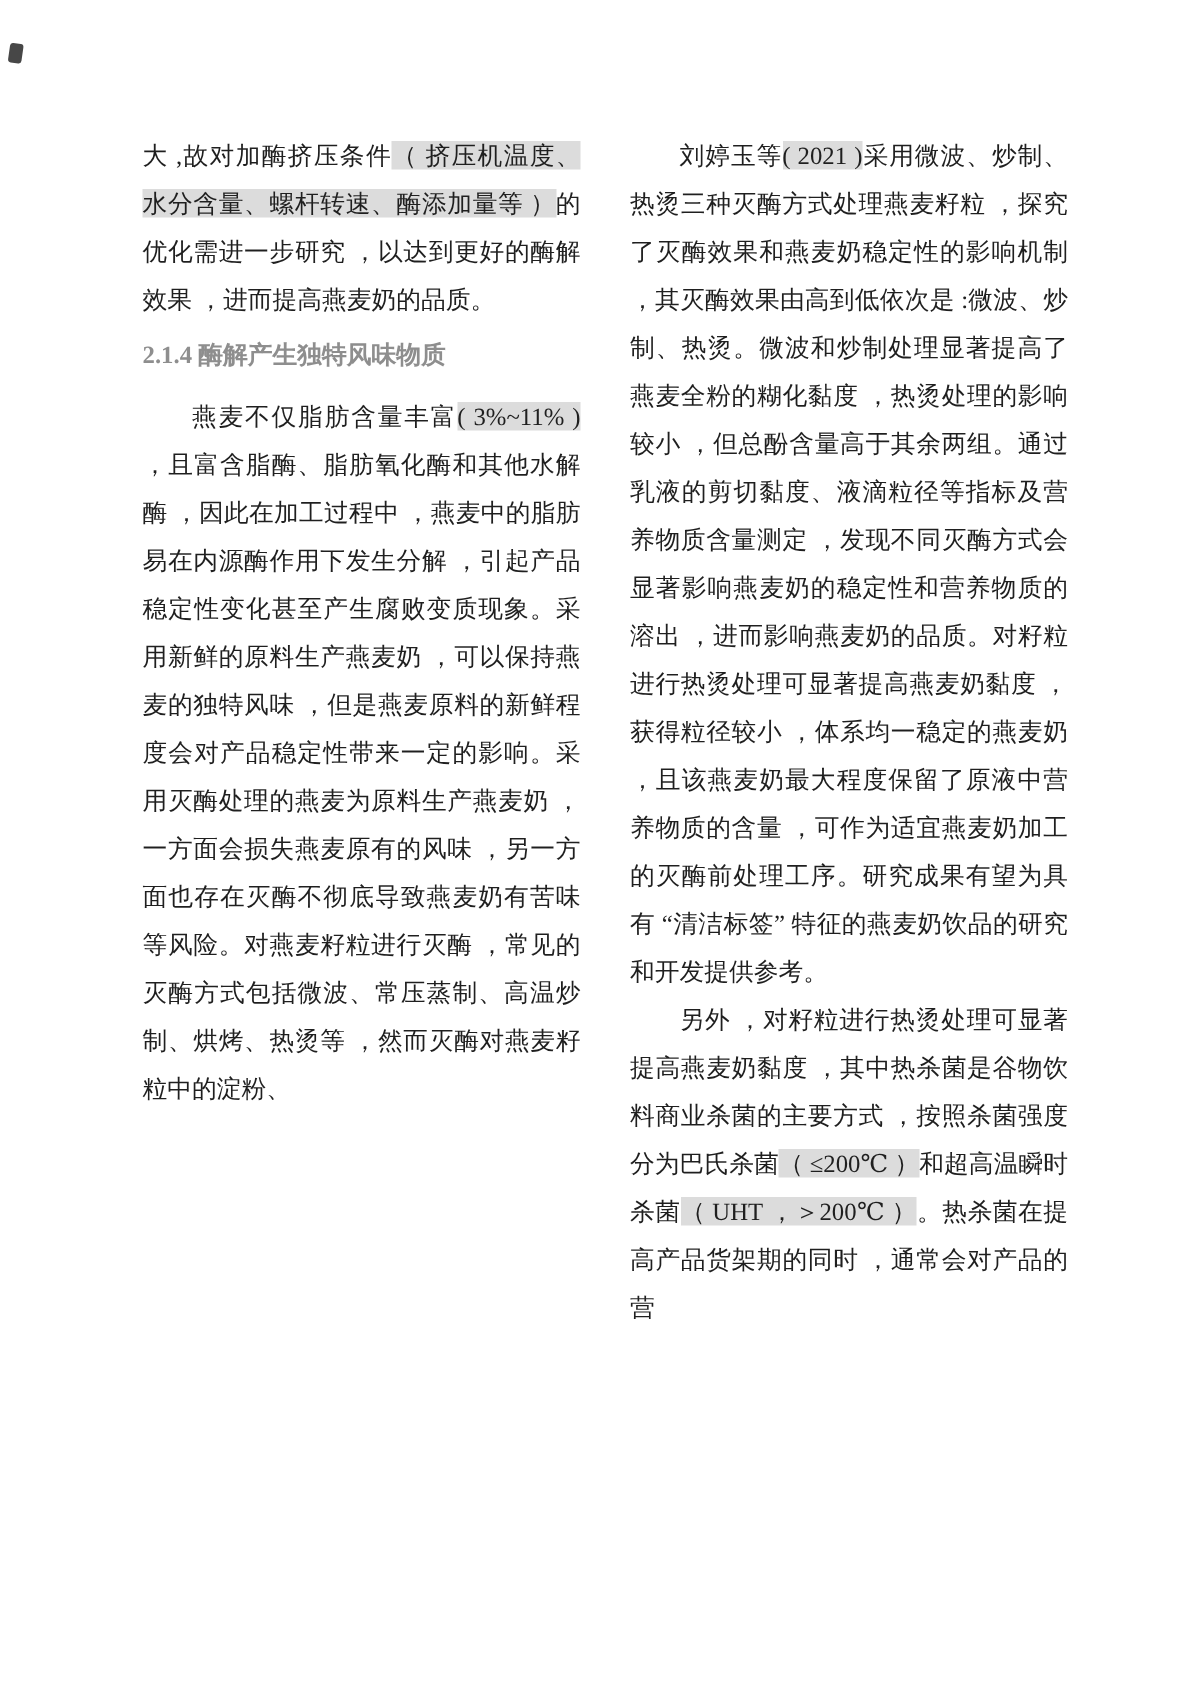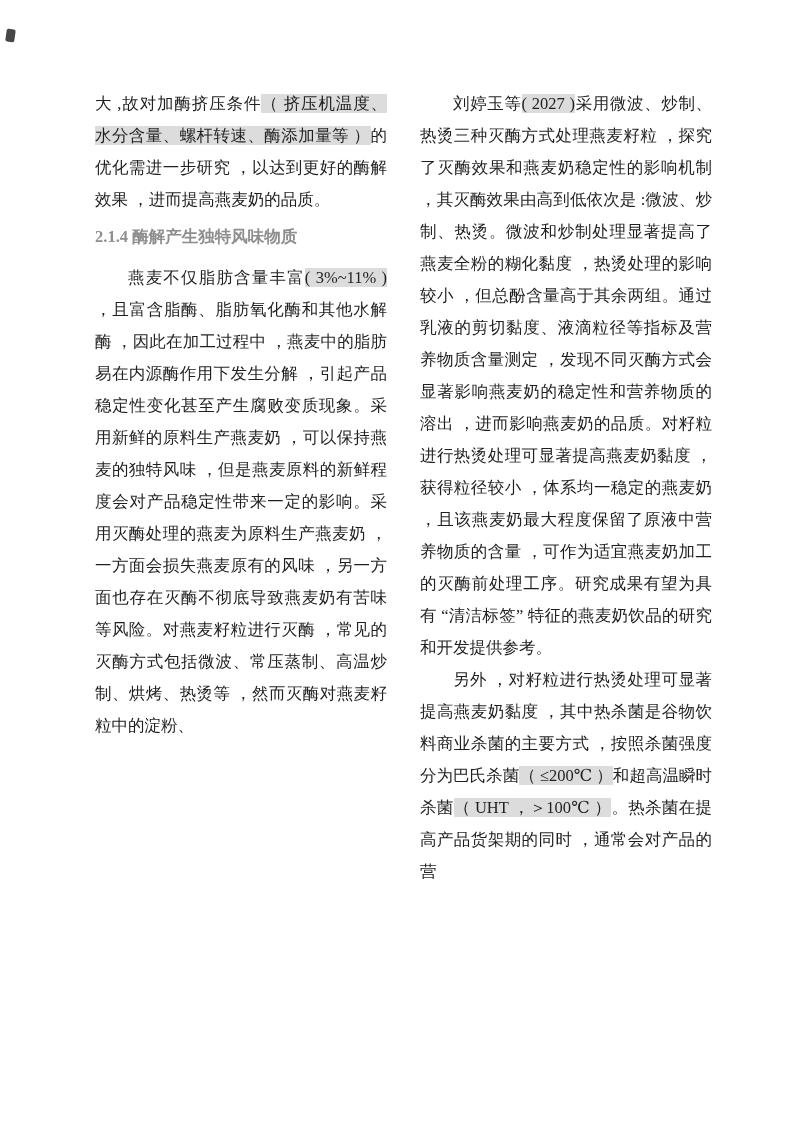--- a/index.html
+++ b/index.html
@@ -65,17 +65,17 @@
 
 <div class="page">
   <div class="corner-mark"></div>
   <div class="content">
     <div class="column">
         <p class="para"><span>大 ,故对加酶挤压条件</span><span class="hl">（ 挤压机温度、水分含量、螺杆转速、酶添加量等 ）</span><span>的优化需进一步研究 ，以达到更好的酶解效果 ，进而提高燕麦奶的品质。</span></p>
         <div class="heading">2.1.4 酶解产生独特风味物质</div>
         <p class="para indent"><span>燕麦不仅脂肪含量丰富</span><span class="hl">( 3%~11% )</span><span> ，且富含脂酶、脂肪氧化酶和其他水解酶 ，因此在加工过程中 ，燕麦中的脂肪易在内源酶作用下发生分解 ，引起产品稳定性变化甚至产生腐败变质现象。采用新鲜的原料生产燕麦奶 ，可以保持燕麦的独特风味 ，但是燕麦原料的新鲜程度会对产品稳定性带来一定的影响。采用灭酶处理的燕麦为原料生产燕麦奶 ，一方面会损失燕麦原有的风味 ，另一方面也存在灭酶不彻底导致燕麦奶有苦味等风险。对燕麦籽粒进行灭酶 ，常见的灭酶方式包括微波、常压蒸制、高温炒制、烘烤、热烫等 ，然而灭酶对燕麦籽粒中的淀粉、</span></p>
       </div>
     <div class="column">
-        <p class="para indent"><span>刘婷玉等</span><span class="hl">( 2027 )</span><span>采用微波、炒制、热烫三种灭酶方式处理燕麦籽粒 ，探究了灭酶效果和燕麦奶稳定性的影响机制 ，其灭酶效果由高到低依次是 :微波、炒制、热烫。微波和炒制处理显著提高了燕麦全粉的糊化黏度 ，热烫处理的影响较小 ，但总酚含量高于其余两组。通过乳液的剪切黏度、液滴粒径等指标及营养物质含量测定 ，发现不同灭酶方式会显著影响燕麦奶的稳定性和营养物质的溶出 ，进而影响燕麦奶的品质。对籽粒进行热烫处理可显著提高燕麦奶黏度 ，获得粒径较小 ，体系均一稳定的燕麦奶 ，且该燕麦奶最大程度保留了原液中营养物质的含量 ，可作为适宜燕麦奶加工的灭酶前处理工序。研究成果有望为具有 “清洁标签” 特征的燕麦奶饮品的研究和开发提供参考。</span></p>
-        <p class="para indent"><span>另外 ，对籽粒进行热烫处理可显著提高燕麦奶黏度 ，其中热杀菌是谷物饮料商业杀菌的主要方式 ，按照杀菌强度分为巴氏杀菌</span><span class="hl">（ ≤200℃ ）</span><span>和超高温瞬时杀菌</span><span class="hl">（ UHT ，＞100℃ ）</span><span>。热杀菌在提高产品货架期的同时 ，通常会对产品的营</span></p>
+        <p class="para indent"><span>刘婷玉等</span><span class="hl">( 2021 )</span><span>采用微波、炒制、热烫三种灭酶方式处理燕麦籽粒 ，探究了灭酶效果和燕麦奶稳定性的影响机制 ，其灭酶效果由高到低依次是 :微波、炒制、热烫。微波和炒制处理显著提高了燕麦全粉的糊化黏度 ，热烫处理的影响较小 ，但总酚含量高于其余两组。通过乳液的剪切黏度、液滴粒径等指标及营养物质含量测定 ，发现不同灭酶方式会显著影响燕麦奶的稳定性和营养物质的溶出 ，进而影响燕麦奶的品质。对籽粒进行热烫处理可显著提高燕麦奶黏度 ，获得粒径较小 ，体系均一稳定的燕麦奶 ，且该燕麦奶最大程度保留了原液中营养物质的含量 ，可作为适宜燕麦奶加工的灭酶前处理工序。研究成果有望为具有 “清洁标签” 特征的燕麦奶饮品的研究和开发提供参考。</span></p>
+        <p class="para indent"><span>另外 ，对籽粒进行热烫处理可显著提高燕麦奶黏度 ，其中热杀菌是谷物饮料商业杀菌的主要方式 ，按照杀菌强度分为巴氏杀菌</span><span class="hl">（ ≤200℃ ）</span><span>和超高温瞬时杀菌</span><span class="hl">（ UHT ，＞200℃ ）</span><span>。热杀菌在提高产品货架期的同时 ，通常会对产品的营</span></p>
       </div>
   </div>
 </div>
 
 </body></html>

